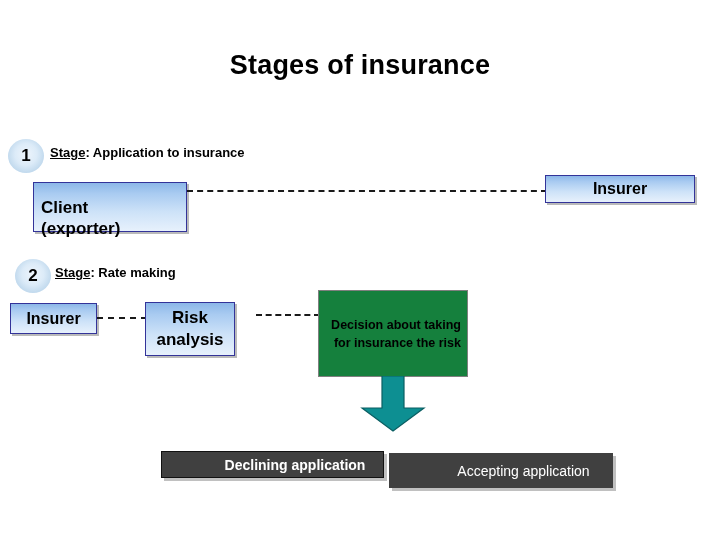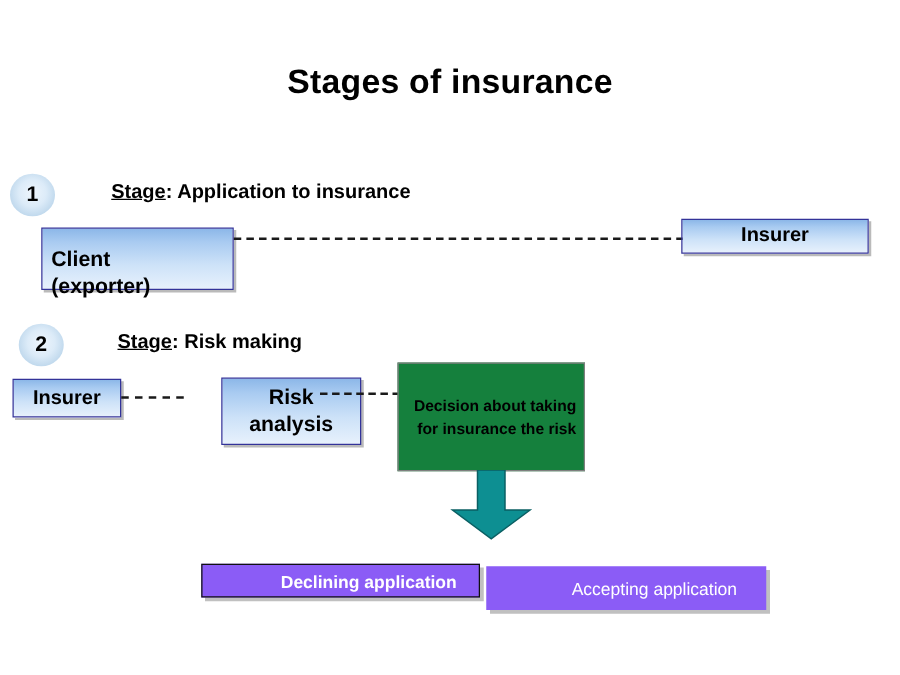--- a/index.html
+++ b/index.html
@@ -46,25 +46,24 @@
     font-size: 17px;
     font-weight: bold;
     color: #000000;
   }
   #bubble-1 { left: 8px;  top: 139px; }
   #bubble-2 { left: 15px; top: 259px; }
 
   
   .stage-caption {
     position: absolute;
-    font-size: 16px;
+    font-size: 13px;
     font-weight: bold;
     color: #000000;
     white-space: nowrap;
-    margin-left: 39px;
   }
   #caption-1 { left: 50px; top: 145px; }
   #caption-2 { left: 55px; top: 265px; }
   .stage-word { text-decoration: underline; }
 
   
   .blue-box {
     position: absolute;
     box-sizing: border-box;
     border: 1.5px solid #333399;
@@ -95,26 +94,25 @@
 
   #box-insurer-2 {
     left: 10px; top: 303px;
     width: 87px; height: 31px;
     justify-content: center;
     font-size: 16px;
   }
 
   #box-risk {
     left: 145px; top: 302px;
-    width: 112px; height: 54px;
+    width: 90px; height: 54px;
     justify-content: center;
     text-align: center;
     font-size: 17px;
     line-height: 22px;
-    margin-left: 32px;
   }
 
   
   #box-decision {
     position: absolute;
     box-sizing: border-box;
     left: 318px; top: 290px;
     width: 150px; height: 87px;
     border: 1.2px solid #7f7f7f;
     background: #15803d;
@@ -143,21 +141,21 @@
   #arrow-down {
     position: absolute;
     left: 360px; top: 376px;
     width: 66px; height: 56px;
   }
 
   
   .teal-box {
     position: absolute;
     box-sizing: border-box;
-    background: #8b5cf6;
+    background: #404040;
     color: #ffffff;
     display: flex;
     align-items: center;
     justify-content: center;
     box-shadow: 3px 3px 0 rgba(150,150,150,0.6);
     padding-left: 45px;
   }
   #box-declining {
     left: 161px; top: 451px;
     width: 223px; height: 27px;
@@ -188,21 +186,21 @@
     <div>Client</div>
     <div>(exporter)</div>
   </div>
 
   <div class="connector" id="conn-client-insurer"></div>
 
   <div class="blue-box" id="box-insurer-1">Insurer</div>
 
   <div class="stage-bubble" id="bubble-2">2</div>
 
-  <div class="stage-caption" id="caption-2"><span class="stage-word">Stage</span><span>: Risk making</span></div>
+  <div class="stage-caption" id="caption-2"><span class="stage-word">Stage</span><span>: Rate making</span></div>
 
   <div class="blue-box" id="box-insurer-2">Insurer</div>
 
   <div class="connector" id="conn-insurer-risk"></div>
 
   <div class="blue-box" id="box-risk">
     <div>
       <div>Risk</div>
       <div>analysis</div>
     </div>

